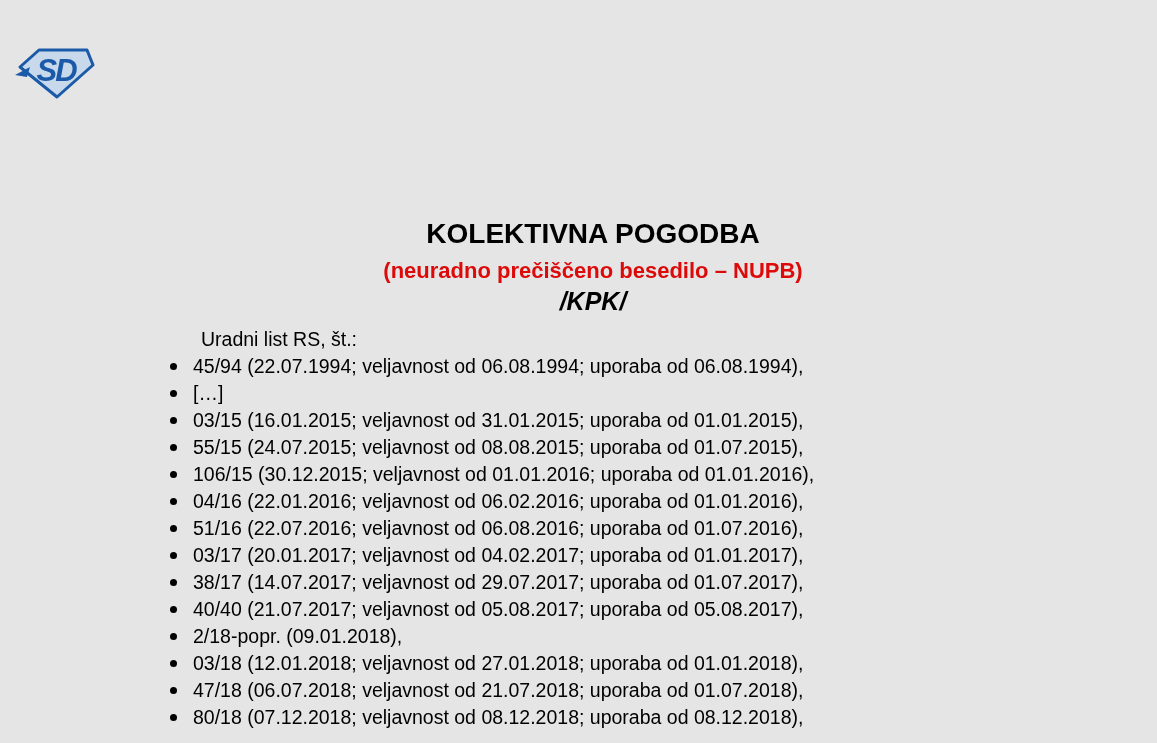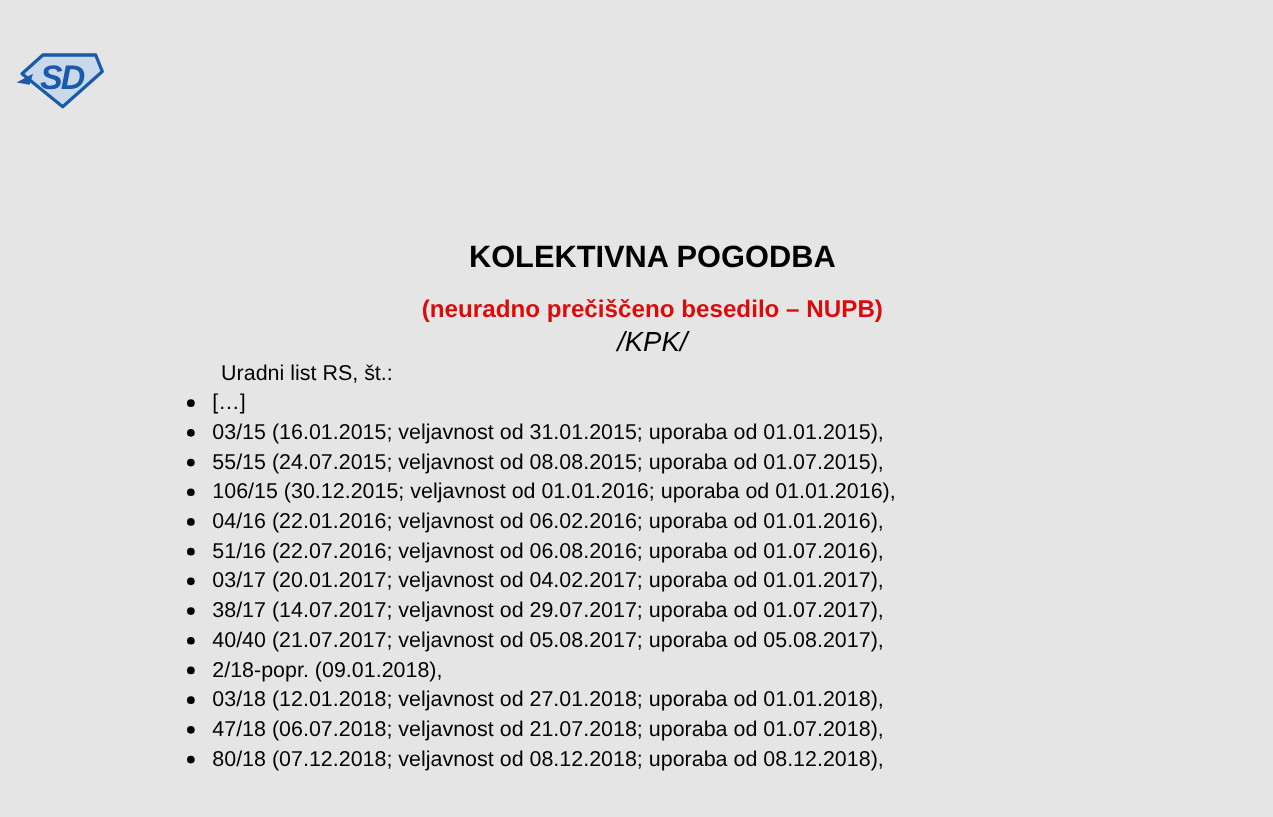--- a/index.html
+++ b/index.html
@@ -46,31 +46,31 @@
     text-align: center;
   }
   .title-line {
     font-size: 28px;
     font-weight: bold;
     line-height: 29px;
     white-space: nowrap;
     margin-top: 48px;
   }
   .subtitle-red {
-    margin-top: 20px;
+    margin-top: 10px;
     font-size: 22px;
     font-weight: bold;
     line-height: 26px;
     color: #dd0a0a;
     white-space: nowrap;
   }
   .doc-code {
     margin-top: 3px;
     font-size: 25px;
-    font-weight: normal;
+    font-weight: bold;
     font-style: italic;
     line-height: 29px;
     white-space: nowrap;
     text-align: center;
   }
   .body-block {
     position: absolute;
     left: 166px;
     top: 326px;
     width: 900px;
@@ -115,20 +115,21 @@
 
   <div class="header-block">
     <div class="title-line">KOLEKTIVNA POGODBA</div>
     <div class="subtitle-red">(neuradno prečiščeno besedilo – NUPB)</div>
     <div class="doc-code">/KPK/</div>
   </div>
 
   <div class="body-block">
     <div class="gazette-intro">Uradni list RS, št.:</div>
     <ul class="gazette-list">
+      <li>45/94 (22.07.1994; veljavnost od 06.08.1994; uporaba od 06.08.1994),</li>
       <li>[…]</li>
       <li>03/15 (16.01.2015; veljavnost od 31.01.2015; uporaba od 01.01.2015),</li>
       <li>55/15 (24.07.2015; veljavnost od 08.08.2015; uporaba od 01.07.2015),</li>
       <li>106/15 (30.12.2015; veljavnost od 01.01.2016; uporaba od 01.01.2016),</li>
       <li>04/16 (22.01.2016; veljavnost od 06.02.2016; uporaba od 01.01.2016),</li>
       <li>51/16 (22.07.2016; veljavnost od 06.08.2016; uporaba od 01.07.2016),</li>
       <li>03/17 (20.01.2017; veljavnost od 04.02.2017; uporaba od 01.01.2017),</li>
       <li>38/17 (14.07.2017; veljavnost od 29.07.2017; uporaba od 01.07.2017),</li>
       <li>40/40 (21.07.2017; veljavnost od 05.08.2017; uporaba od 05.08.2017),</li>
       <li>2/18-popr. (09.01.2018),</li>

